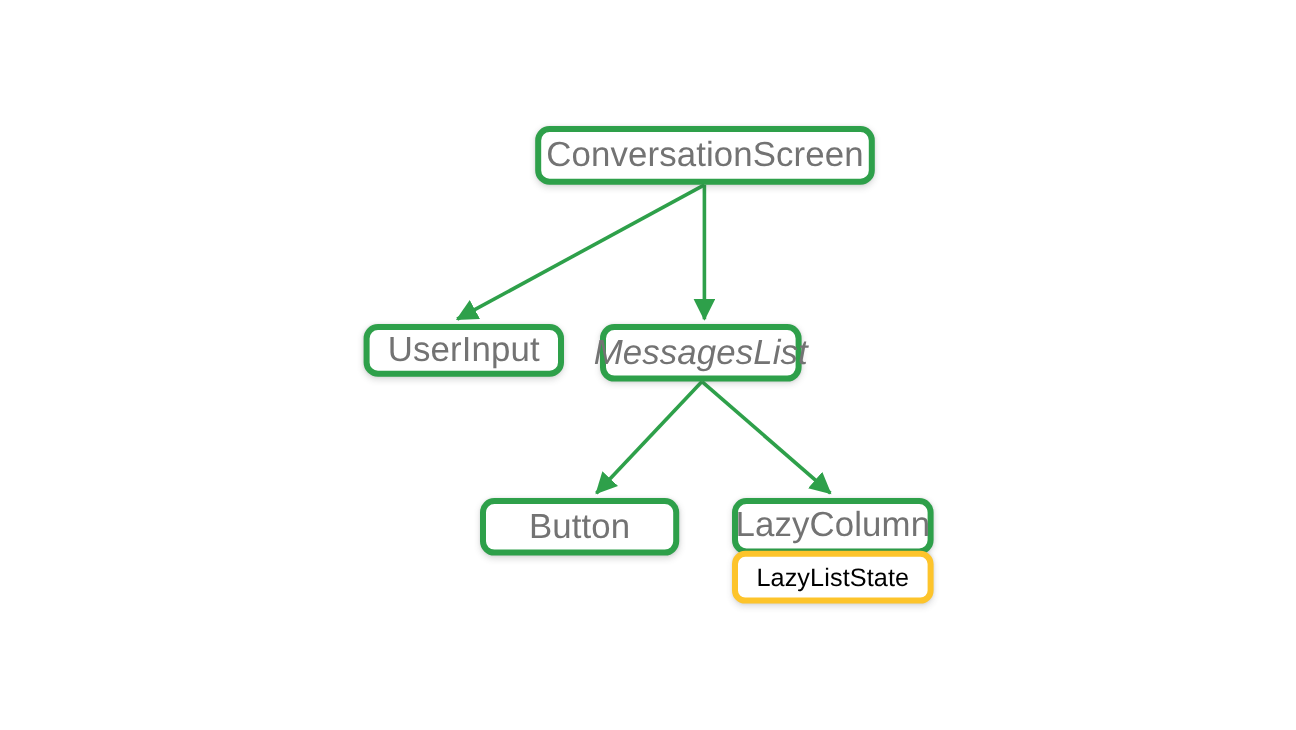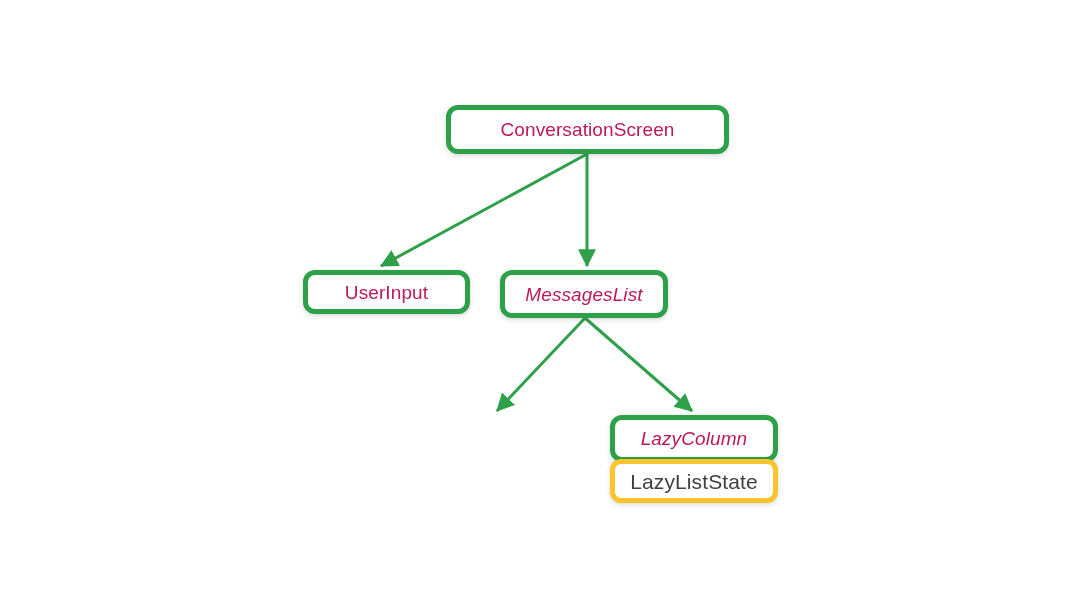--- a/index.html
+++ b/index.html
@@ -28,41 +28,41 @@
   .node {
     position: absolute;
     box-sizing: border-box;
     display: flex;
     align-items: center;
     justify-content: center;
     background: #ffffff;
     border-radius: 12px;
     border: 5px solid #2ea04a;
     box-shadow: 0 2px 5px rgba(60,64,67,0.18), 0 0 2px rgba(60,64,67,0.10);
-    color: #be185d;
-    font-size: 19px;
+    color: #737373;
+    font-size: 29px;
     letter-spacing: 0.1px;
     line-height: 1;
     white-space: nowrap;
     z-index: 2;
   }
   .node.state {
     border-color: #fdc42b;
-    color: #404040;
+    color: #000000;
     font-size: 21px;
     border-radius: 11px;
     box-shadow: 0 2px 5px rgba(60,64,67,0.16), 0 0 2px rgba(60,64,67,0.10);
     z-index: 3;
   }
   
   #node-conversationscreen { left: 446px; top: 105px;  width: 283px; height: 49px; }
   #node-userinput          { left: 303px; top: 270px;  width: 167px; height: 44px; }
   #node-messageslist       { left: 500px; top: 270px;  width: 168px; height: 48px; font-style: italic; }
   #node-button             { left: 400px; top: 415px;  width: 166px; height: 48px; }
-  #node-lazycolumn         { left: 610px; top: 415px;  width: 168px; height: 47px; font-style: italic; }
+  #node-lazycolumn         { left: 610px; top: 415px;  width: 168px; height: 47px; }
   #node-lazyliststate      { left: 610px; top: 459px;  width: 168px; height: 44px; }
 </style>
 </head>
 <body>
 
 <div id="canvas">
 
   <svg id="edges" viewBox="0 0 1080 608" xmlns="http://www.w3.org/2000/svg">
     <defs>
       <marker id="arrowhead" markerWidth="7" markerHeight="7" refX="5.6" refY="3" orient="auto" markerUnits="strokeWidth">
@@ -84,20 +84,23 @@
   </div>
 
   <div class="node" id="node-userinput">
     <span>UserInput</span>
   </div>
 
   <div class="node" id="node-messageslist">
     <span>MessagesList</span>
   </div>
 
+  <div class="node" id="node-button">
+    <span>Button</span>
+  </div>
 
   <div class="node" id="node-lazycolumn">
     <span>LazyColumn</span>
   </div>
 
   <div class="node state" id="node-lazyliststate">
     <span>LazyListState</span>
   </div>
 
 </div>

